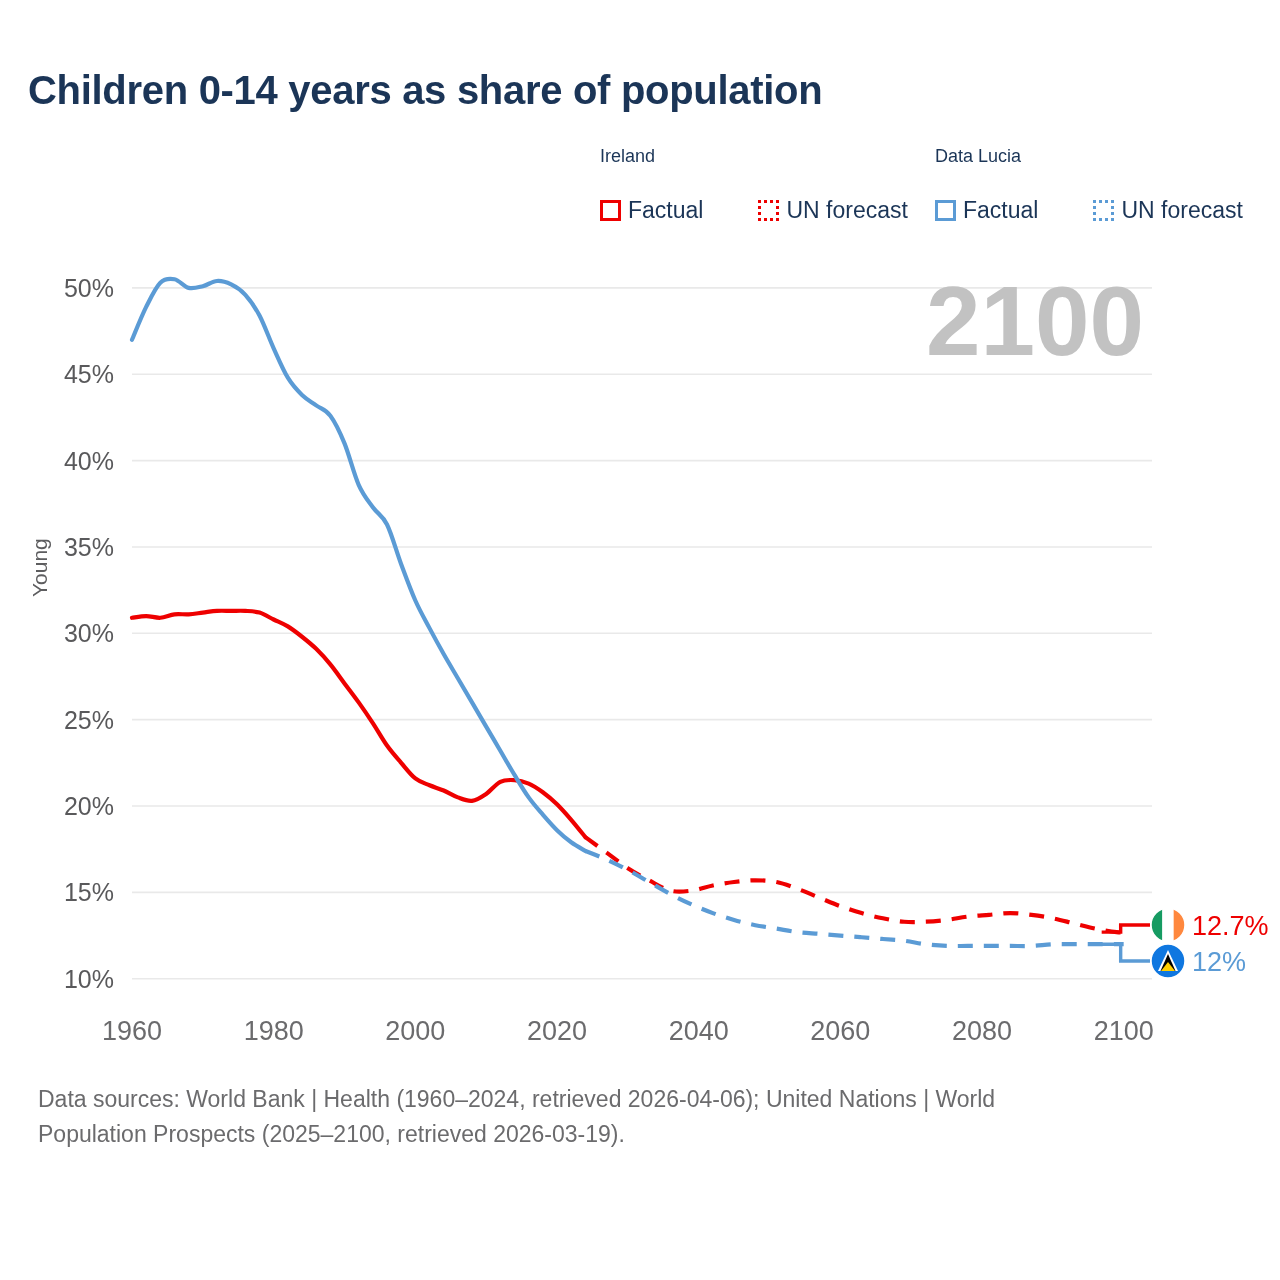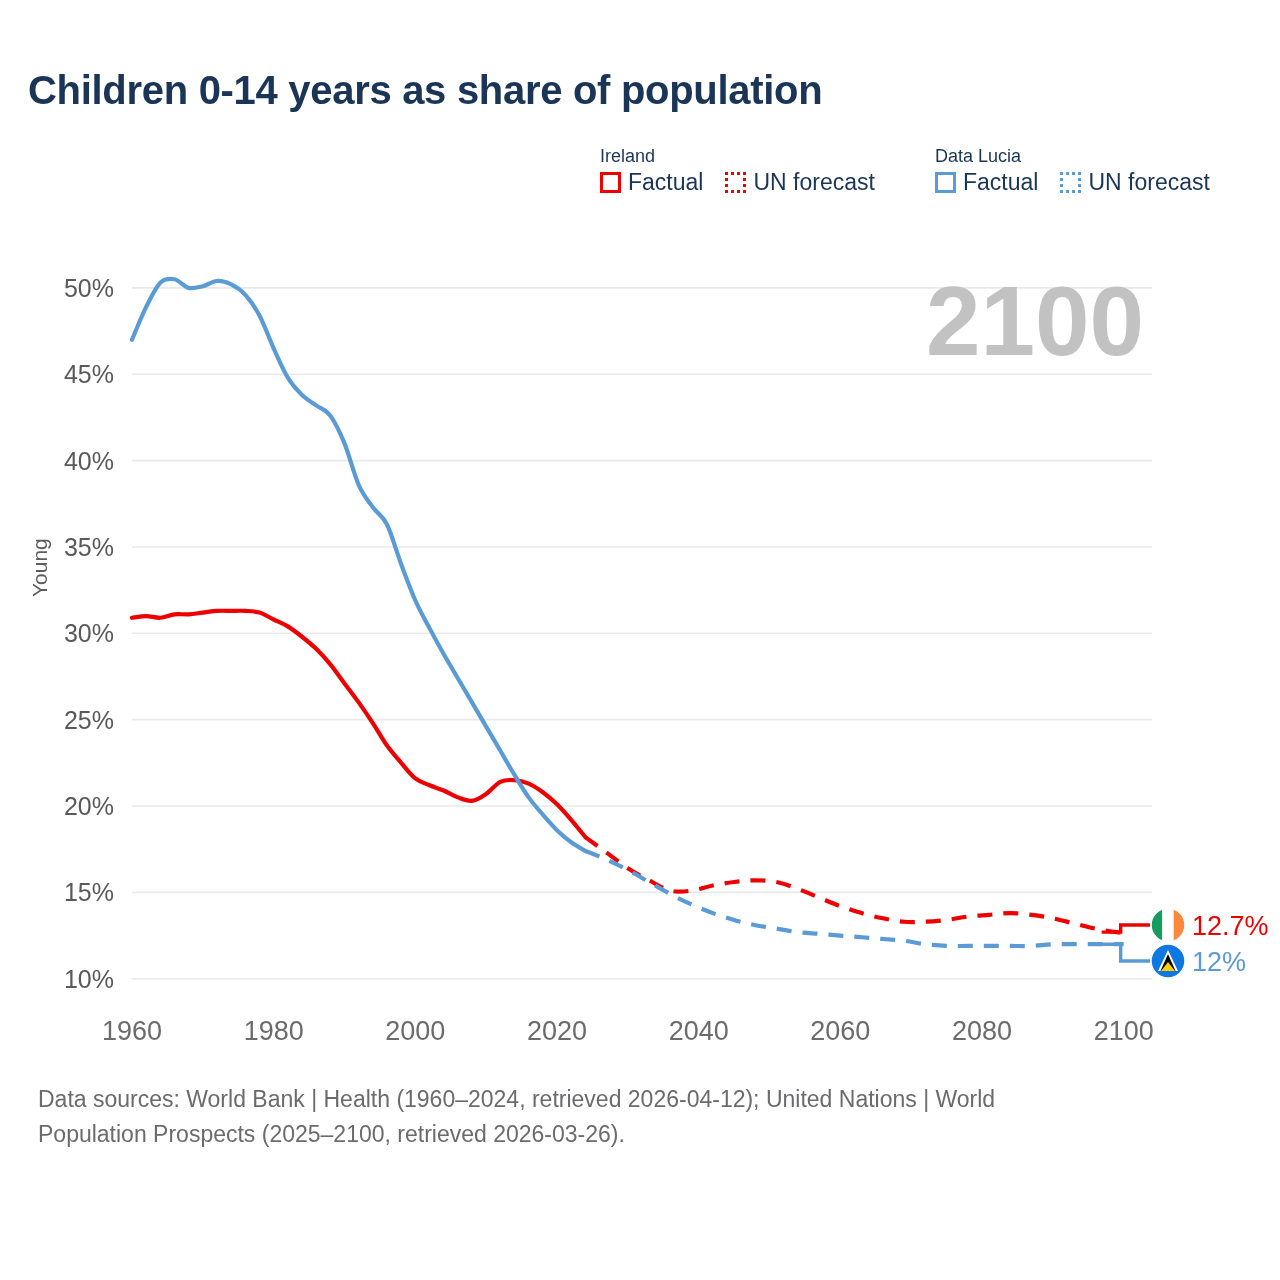--- a/index.html
+++ b/index.html
@@ -48,24 +48,25 @@
   }
   .legend-group.ireland { left: 0px; }
   .legend-group.saintlucia { left: 335px; }
   .legend-country {
     font-size: 18px;
     color: #1b3557;
     white-space: nowrap;
     line-height: 26px;
   }
   .legend-row {
-    margin-top: 0;
+    margin-top: 28px;
     display: flex;
     align-items: flex-end;
     white-space: nowrap;
+    gap: 33px;
   }
   .legend-item {
     display: flex;
     align-items: center;
   }
   .legend-item + .legend-item { margin-left: 22px; }
   .swatch {
     width: 21px;
     height: 21px;
     box-sizing: border-box;
@@ -264,17 +265,17 @@
             <polygon points="1168 962 1161 971 1175 971" fill="#ffce00"></polygon>
             <circle cx="1168" cy="961" r="17" fill="none" stroke="#ffffff" stroke-width="1.5"></circle>
           </g>
           <text x="1192" y="935" class="end-value red" fill="#ee0000">12.7%</text>
           <text x="1192" y="971" class="end-value blue" fill="#5b9bd5">12%</text>
         </g>
     </svg>
   </div>
 
   <div class="footer">
-    <div>Data sources: World Bank | Health (1960–2024, retrieved 2026-04-12); United Nations | World</div>
-    <div>Population Prospects (2025–2100, retrieved 2026-03-26).</div>
+    <div>Data sources: World Bank | Health (1960–2024, retrieved 2026-04-06); United Nations | World</div>
+    <div>Population Prospects (2025–2100, retrieved 2026-03-19).</div>
   </div>
 
 </div>
 
 </body></html>

